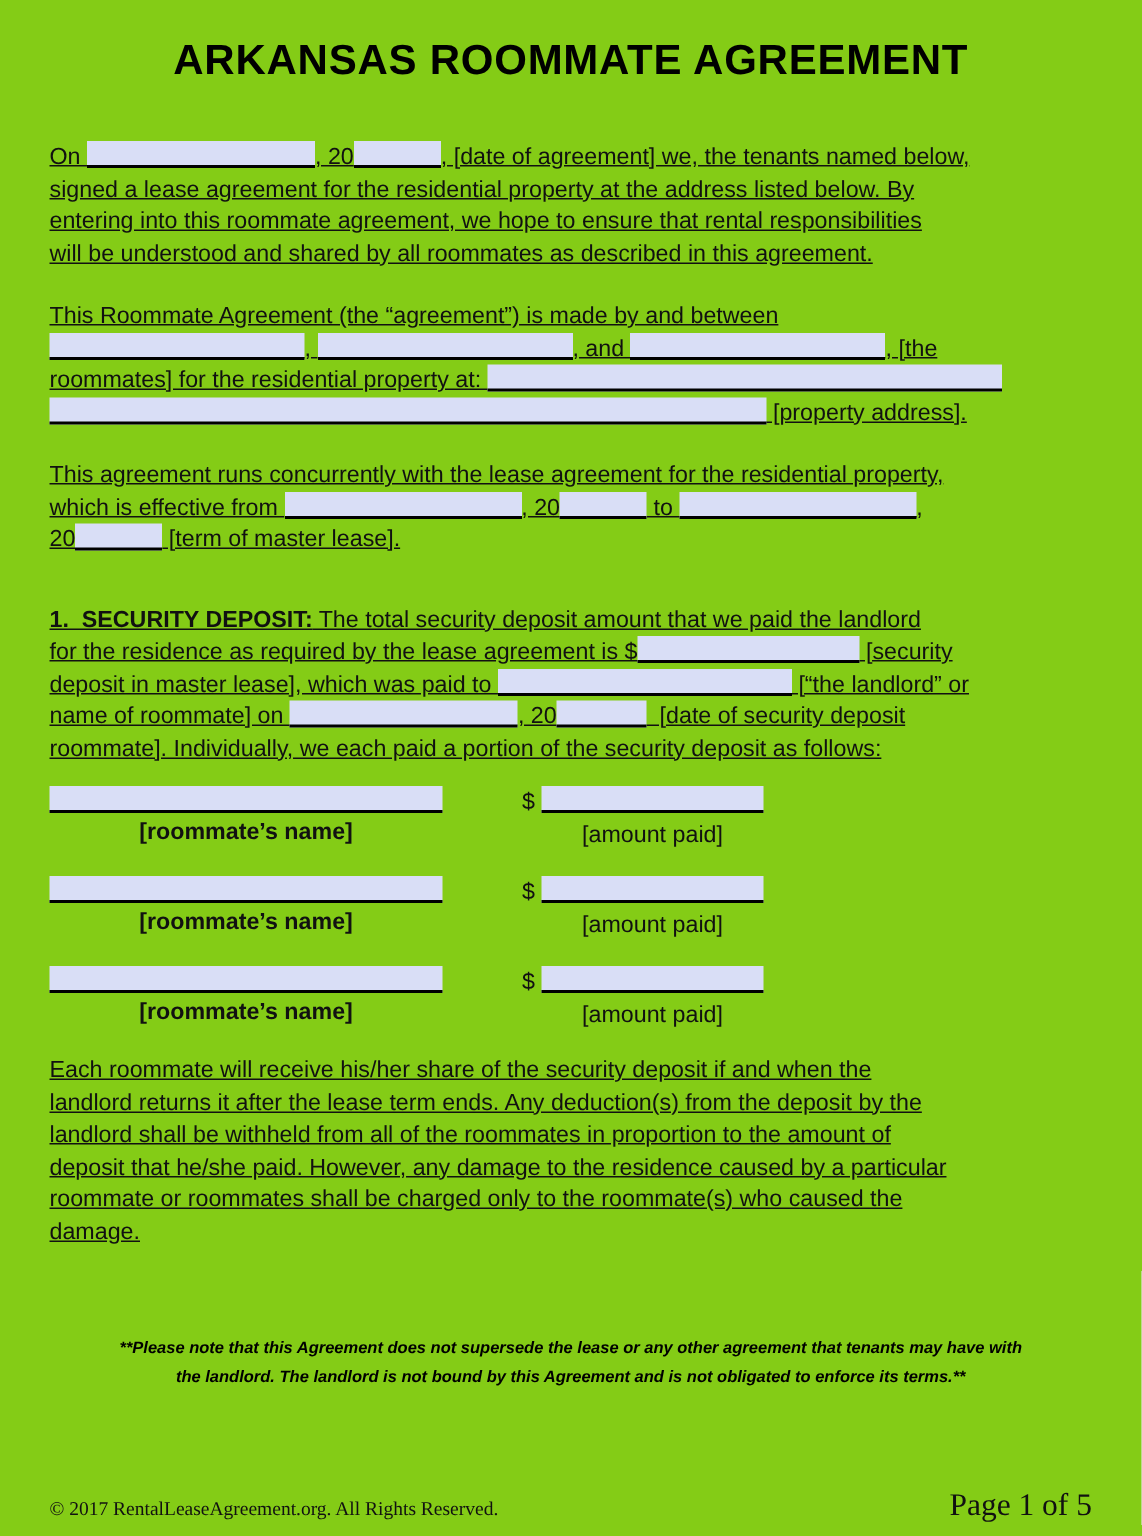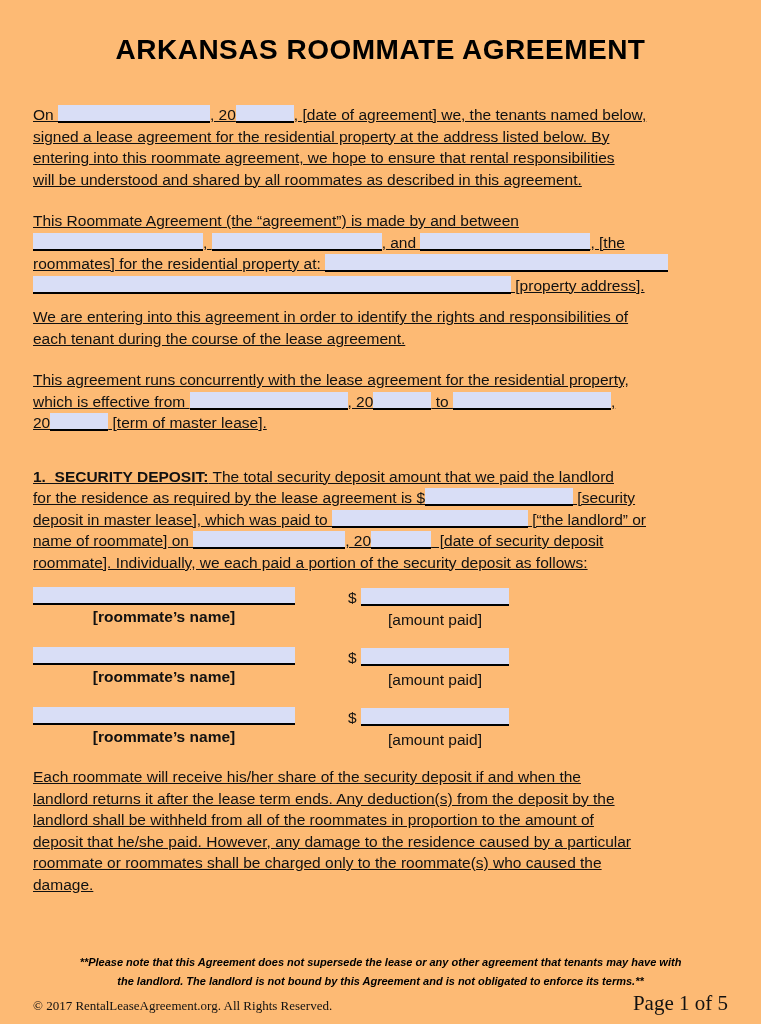--- a/index.html
+++ b/index.html
@@ -1,18 +1,18 @@
 <!DOCTYPE html>
 <html><head>
 <meta charset="utf-8">
 <style>
   html,body{margin:0;padding:0;background:#e8e8e8;}
   .page{
     width:761px;height:1024px;box-sizing:border-box;
-    padding:10px 33px;background:#fdba74;position:relative;
+    padding:0 33px;background:#84cc16;position:relative;
     font-family:"Liberation Sans",sans-serif;color:#111;
     margin:0 auto;overflow:hidden;
   }
   .doc-title{
     font-size:28px;font-weight:bold;text-align:center;
     margin:0;padding-top:24px;letter-spacing:0.5px;color:#000;
   }
   .line{height:21.5px;line-height:21.5px;font-size:15.5px;white-space:pre;text-decoration:underline;}
   .b{font-weight:bold;}
   .blank{
@@ -57,24 +57,20 @@
       <div class="line"><span>On </span><span class="blank" style="width: 152px; background: rgb(217, 222, 246);"></span><span>, 20</span><span class="blank" style="width: 58px; background: rgb(217, 222, 246);"></span><span>, [date of agreement] we, the tenants named below,</span></div>
       <div class="line"><span>signed a lease agreement for the residential property at the address listed below. By</span></div>
       <div class="line"><span>entering into this roommate agreement, we hope to ensure that rental responsibilities</span></div>
       <div class="line"><span>will be understood and shared by all roommates as described in this agreement.</span></div>
     </div>
   <div class="para para-parties">
       <div class="line"><span>This Roommate Agreement (the “agreement”) is made by and between</span></div>
       <div class="line"><span class="blank" style="width: 170px; background: rgb(217, 222, 246);"></span><span>, </span><span class="blank" style="width: 170px; background: rgb(217, 222, 246);"></span><span>, and </span><span class="blank" style="width: 170px; background: rgb(217, 222, 246);"></span><span>, [the</span></div>
       <div class="line"><span>roommates] for the residential property at: </span><span class="blank" style="width: 343px; background: rgb(217, 222, 246);"></span></div>
       <div class="line"><span class="blank" style="width: 478px; background: rgb(217, 222, 246);"></span><span> [property address].</span></div>
-    </div>
-  <div class="para para-purpose">
-      <div class="line"><span>We are entering into this agreement in order to identify the rights and responsibilities of</span></div>
-      <div class="line"><span>each tenant during the course of the lease agreement.</span></div>
     </div>
   <div class="para para-term">
       <div class="line"><span>This agreement runs concurrently with the lease agreement for the residential property,</span></div>
       <div class="line"><span>which is effective from </span><span class="blank" style="width: 158px; background: rgb(217, 222, 246);"></span><span>, 20</span><span class="blank" style="width: 58px; background: rgb(217, 222, 246);"></span><span> to </span><span class="blank" style="width: 158px; background: rgb(217, 222, 246);"></span><span>,</span></div>
       <div class="line"><span>20</span><span class="blank" style="width: 58px; background: rgb(217, 222, 246);"></span><span> [term of master lease].</span></div>
     </div>
   <div class="para para-deposit">
       <div class="line"><span class="b">1.  SECURITY DEPOSIT:</span><span> The total security deposit amount that we paid the landlord</span></div>
       <div class="line"><span>for the residence as required by the lease agreement is $</span><span class="blank" style="width: 148px; background: rgb(217, 222, 246);"></span><span> [security</span></div>
       <div class="line"><span>deposit in master lease], which was paid to </span><span class="blank" style="width: 196px; background: rgb(217, 222, 246);"></span><span> [“the landlord” or</span></div>

